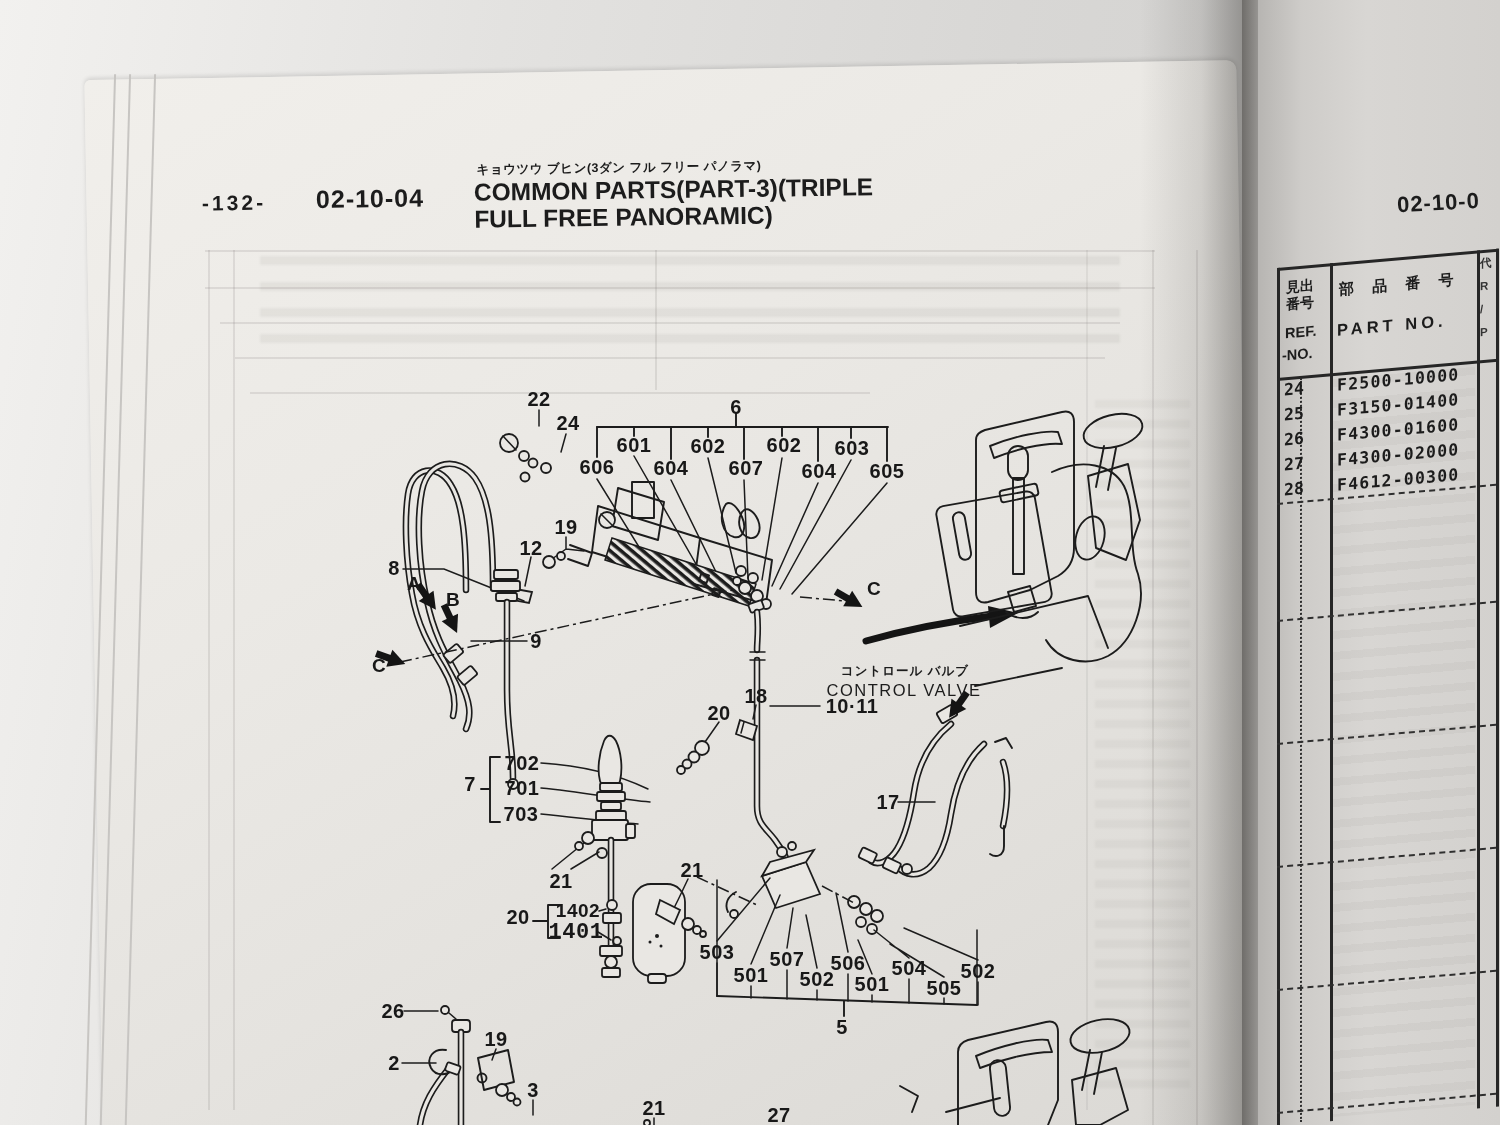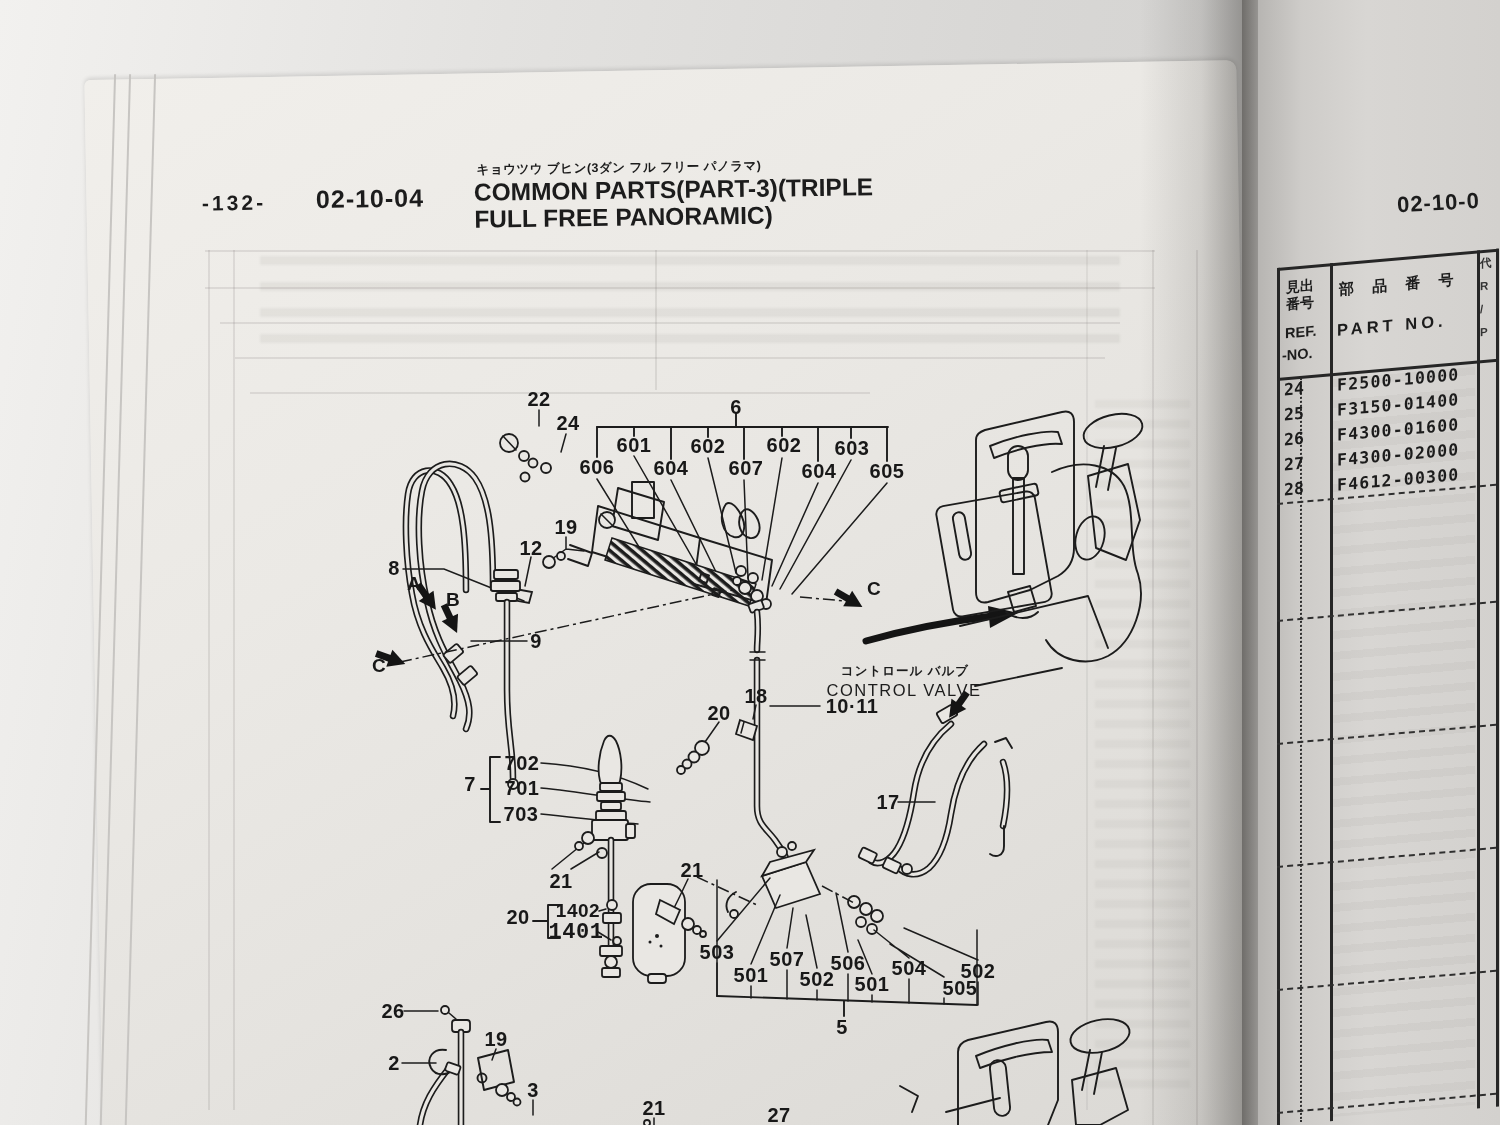--- a/index.html
+++ b/index.html
@@ -425,21 +425,21 @@
       <div class="callout" style="left: 576px; top: 932px; font-size: 22px; font-family: Liberation Mono, monospace;">1401</div>
       <div class="callout" style="left: 692px; top: 870px;">21</div>
       <div class="callout" style="left: 888px; top: 802px;">17</div>
       <div class="callout" style="left: 717px; top: 952px;">503</div>
       <div class="callout" style="left: 751px; top: 975px;">501</div>
       <div class="callout" style="left: 787px; top: 959px;">507</div>
       <div class="callout" style="left: 817px; top: 979px;">502</div>
       <div class="callout" style="left: 848px; top: 963px;">506</div>
       <div class="callout" style="left: 872px; top: 984px;">501</div>
       <div class="callout" style="left: 909px; top: 968px;">504</div>
-      <div class="callout" style="left: 944px; top: 988px; margin-left: 16px;">505</div>
+      <div class="callout" style="left: 944px; top: 988px;">505</div>
       <div class="callout" style="left: 978px; top: 971px;">502</div>
       <div class="callout" style="left: 842px; top: 1027px;">5</div>
       <div class="callout" style="left: 393px; top: 1011px;">26</div>
       <div class="callout" style="left: 394px; top: 1063px;">2</div>
       <div class="callout" style="left: 496px; top: 1039px;">19</div>
       <div class="callout" style="left: 533px; top: 1090px;">3</div>
       <div class="callout" style="left: 654px; top: 1108px;">21</div>
       <div class="callout" style="left: 779px; top: 1115px;">27</div>
     </div>
 

